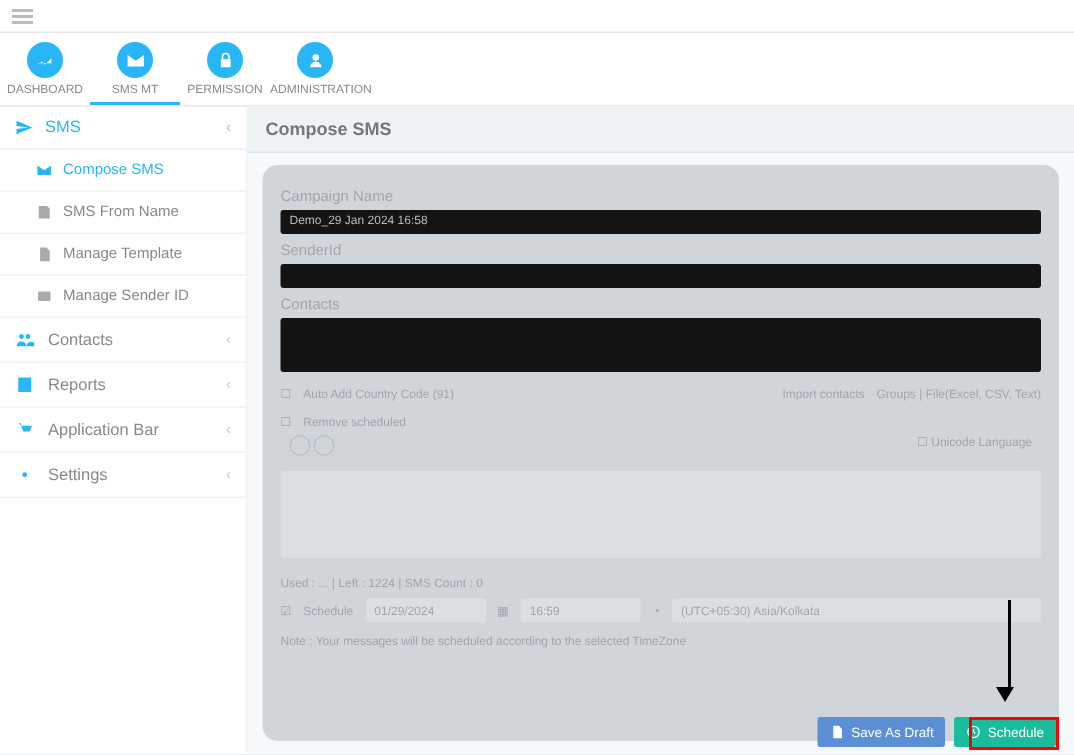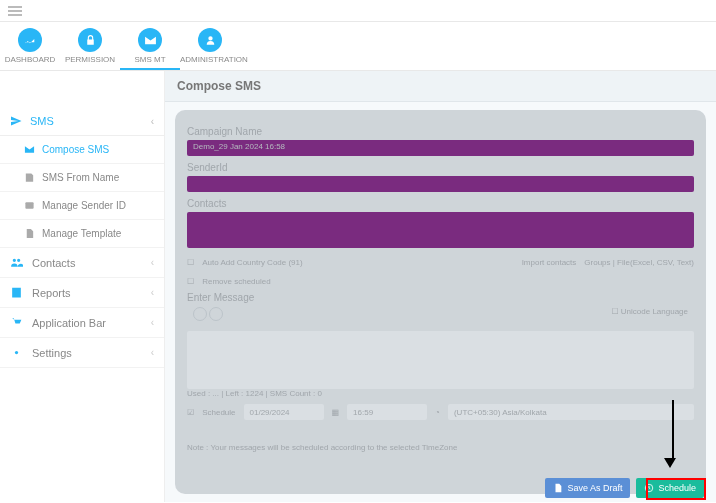--- a/index.html
+++ b/index.html
@@ -11,45 +11,45 @@
 
 .tabs { display: flex; border-bottom: 1px solid #e8e8e8; }
 .tab { width: 60px; text-align: center; padding: 6px 0 4px; cursor: pointer; }
 .tab .icon { width: 24px; height: 24px; border-radius: 50%; background: #29b6f6; margin: 0 auto 3px; display: flex; align-items: center; justify-content: center; }
 .tab .icon svg { width: 13px; height: 13px; fill: #fff; }
 .tab .lbl { font-size: 8px; color: #8a8a8a; }
 .tab.active { border-bottom: 2px solid #29b6f6; }
 
 .layout { display: flex; height: calc(503px - 22px - 50px); }
 .sidebar { width: 165px; border-right: 1px solid #eee; }
-.side-top { display: flex; align-items: center; padding: 8px 10px; border-bottom: 1px solid #eee; color: #29b6f6; font-size: 11px; margin-top: 36px; }
+.side-top { display: flex; align-items: center; padding: 8px 10px; border-bottom: 1px solid #eee; color: #29b6f6; font-size: 11px; }
 .side-top .ic { margin-right: 8px; }
 .side-top .chev { margin-left: auto; color: #bbb; font-size: 10px; }
 .sub { padding: 8px 10px 8px 22px; border-bottom: 1px solid #f2f2f2; color: #888; font-size: 10px; display: flex; align-items: center; cursor: pointer; }
 .sub.active { color: #29b6f6; }
 .sub .ic { width: 14px; margin-right: 6px; display: inline-flex; align-items: center; justify-content: center; }
 .cat { display: flex; align-items: center; padding: 8px 10px; border-bottom: 1px solid #f2f2f2; color: #888; font-size: 11px; cursor: pointer; }
 .cat .ic { width: 16px; margin-right: 6px; color: #29b6f6; display: inline-flex; align-items: center; }
 .cat .chev { margin-left: auto; color: #ccc; font-size: 10px; }
 
 .main { flex: 1; background: #f6f9fb; display: flex; flex-direction: column; overflow: hidden; position: relative; }
 .main-head { padding: 8px 12px; font-size: 12px; color: #777; font-weight: bold; border-bottom: 1px solid #e0e6ea; background: #eef3f6; }
 .form-panel { margin: 8px 10px; background: #ccd2d7; border-radius: 10px; padding: 10px 12px 6px; flex: 1; position: relative; opacity: 0.92; color: #9aa0a5; font-size: 9px; }
 .fld-lbl { font-size: 10px; color: #9aa0a5; margin-top: 6px; }
-.fld { background: #701a75; border-radius: 2px; height: 16px; margin-top: 3px; padding: 2px 6px; font-size: 8px; color: #b0b6bb; }
+.fld { background: #000000; border-radius: 2px; height: 16px; margin-top: 3px; padding: 2px 6px; font-size: 8px; color: #b0b6bb; }
 .fld.contacts { height: 36px; }
 .row { display: flex; align-items: center; margin-top: 10px; font-size: 8px; color: #9aa0a5; gap: 8px; }
 .row .spacer { flex: 1; }
 .tiny-ic { width: 14px; height: 14px; border: 1px solid #b8c0c6; border-radius: 50%; display: inline-block; }
 .msgbox { background: #d8dde1; border-radius: 2px; height: 58px; margin-top: 4px; }
 .msg-head { display: flex; justify-content: space-between; padding: 4px 6px; font-size: 8px; color: #9aa0a5; }
-.stats { font-size: 8px; color: #9aa0a5; margin-top: 0; }
+.stats { font-size: 8px; color: #9aa0a5; margin-top: 12px; }
 .schedrow { display: flex; align-items: center; gap: 8px; margin-top: 6px; font-size: 8px; }
 .schedrow .inp { background: #d8dde1; border-radius: 2px; height: 16px; padding: 2px 6px; display: flex; align-items: center; color: #9aa0a5; }
-.note { font-size: 8px; color: #9aa0a5; margin-top: 23px; }
+.note { font-size: 8px; color: #9aa0a5; margin-top: 8px; }
 
 .footer-btns { position: absolute; bottom: 4px; right: 12px; display: flex; gap: 6px; z-index: 5; }
 .btn { padding: 5px 8px; border-radius: 2px; font-size: 9px; color: #fff; display: flex; align-items: center; gap: 4px; cursor: pointer; }
 .btn.draft { background: #5b8fd6; }
 .btn.sched { background: #1abc9c; }
 .highlight { position: absolute; border: 2px solid #ff0000; width: 60px; height: 22px; bottom: 2px; right: 10px; z-index: 6; pointer-events: none; }
 
 .arrow { position: absolute; right: 40px; bottom: 34px; z-index: 7; pointer-events: none; }
 .arrow-line { width: 2px; height: 58px; background: #000; margin: 0 auto; }
 .arrow-head { width: 0; height: 0; border-left: 6px solid transparent; border-right: 6px solid transparent; border-top: 10px solid #000; margin-left: -5px; }
@@ -69,35 +69,35 @@
 
 <div class="tabs">
   <div class="tab">
     <div class="icon">
         <svg viewBox="0 0 24 24">
           <path d="M3 17l4-4 4 4 8-8v6H3z"></path>
         </svg>
       </div>
     <div class="lbl">DASHBOARD</div>
   </div>
+  <div class="tab active">
+    <div class="icon">
+        <svg viewBox="0 0 24 24">
+          <path d="M2 5h20v14H2zM2 5l10 7L22 5"></path>
+        </svg>
+      </div>
+    <div class="lbl">SMS MT</div>
+  </div>
   <div class="tab">
     <div class="icon">
         <svg viewBox="0 0 24 24">
           <path d="M7 10V7a5 5 0 0110 0v3h1v10H6V10h1zm2 0h6V7a3 3 0 00-6 0v3z"></path>
         </svg>
       </div>
     <div class="lbl">PERMISSION</div>
-  </div>
-  <div class="tab active">
-    <div class="icon">
-        <svg viewBox="0 0 24 24">
-          <path d="M2 5h20v14H2zM2 5l10 7L22 5"></path>
-        </svg>
-      </div>
-    <div class="lbl">SMS MT</div>
   </div>
   <div class="tab">
     <div class="icon">
         <svg viewBox="0 0 24 24">
           <path d="M12 12a4 4 0 100-8 4 4 0 000 8zm-7 8a7 7 0 0114 0H5z"></path>
         </svg>
       </div>
     <div class="lbl">ADMINISTRATION</div>
   </div>
 </div>
@@ -125,32 +125,32 @@
       <span class="ic">
           <svg width="11" height="11" viewBox="0 0 24 24" fill="#aaa">
             <path d="M4 3h12l4 4v14H4z"></path>
           </svg>
         </span>
       <span>SMS From Name</span>
     </div>
     <div class="sub">
       <span class="ic">
           <svg width="11" height="11" viewBox="0 0 24 24" fill="#aaa">
+            <path d="M6 2h9l5 5v15H6z"></path>
+          </svg>
+        </span>
+      <span>Manage Template</span>
+    </div>
+    <div class="sub">
+      <span class="ic">
+          <svg width="11" height="11" viewBox="0 0 24 24" fill="#aaa">
             <rect x="3" y="5" width="18" height="14" rx="2"></rect>
           </svg>
         </span>
       <span>Manage Sender ID</span>
-    </div>
-    <div class="sub">
-      <span class="ic">
-          <svg width="11" height="11" viewBox="0 0 24 24" fill="#aaa">
-            <path d="M6 2h9l5 5v15H6z"></path>
-          </svg>
-        </span>
-      <span>Manage Template</span>
     </div>
     <div class="cat">
       <span class="ic">
           <svg width="13" height="13" viewBox="0 0 24 24" fill="#29b6f6">
             <path d="M8 11a3 3 0 100-6 3 3 0 000 6zm8 0a3 3 0 100-6 3 3 0 000 6zM2 20a6 6 0 0112 0H2zm12 0a6 6 0 0110-4v4h-10z"></path>
           </svg>
         </span>
       <span>Contacts</span>
       <span class="chev">‹</span>
     </div>
@@ -203,21 +203,20 @@
         <span class="spacer"></span>
         <span>Import contacts</span>
         <span>Groups | File(Excel, CSV, Text)</span>
       </div>
 
       <div class="row">
         <span>☐</span>
         <span>Remove scheduled</span>
       </div>
 
-      <div class="fld-lbl">Enter Message</div>
       <div class="msg-head">
         <span><span class="tiny-ic"></span> <span class="tiny-ic"></span></span>
         <span>☐ <span>Unicode</span> <span>Language</span></span>
       </div>
       <div class="msgbox"></div>
 
       <div class="stats">Used : ... | Left : 1224 | SMS Count : 0</div>
 
       <div class="schedrow">
         <span>☑</span>

